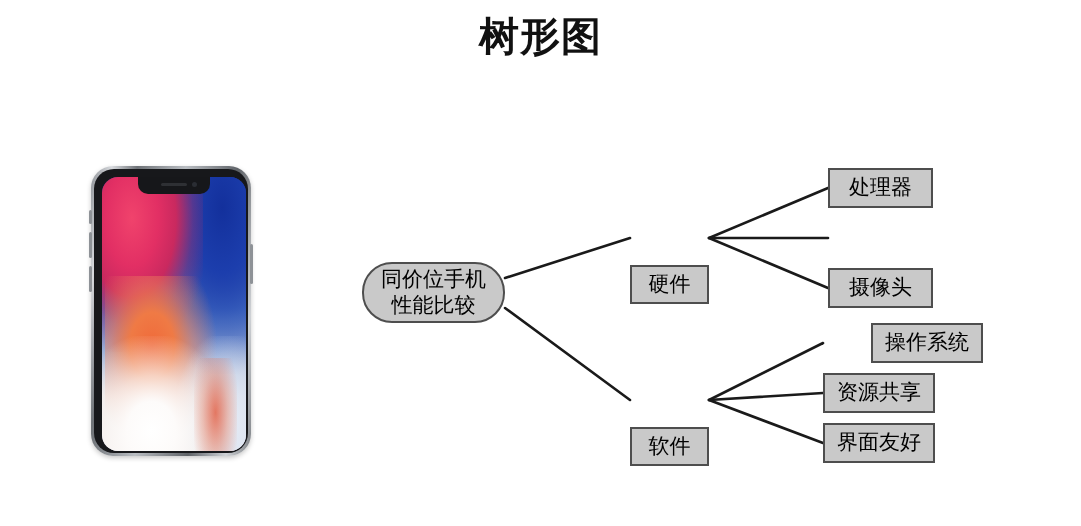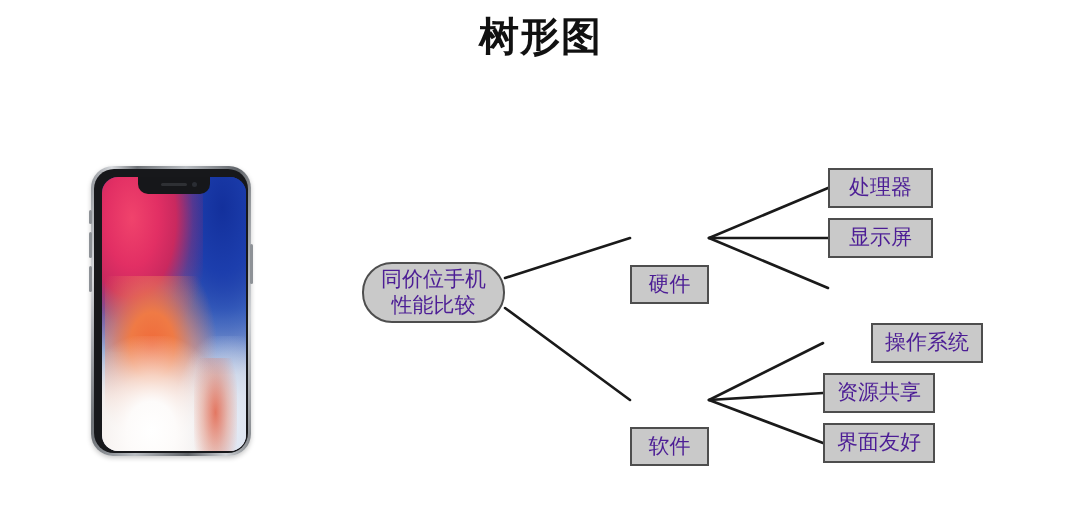--- a/index.html
+++ b/index.html
@@ -186,21 +186,21 @@
     left: 0;
     top: 0;
     width: 620px;
     height: 330px;
   }
   .node {
     position: absolute;
     box-sizing: border-box;
     background: #c9c9c9;
     border: 2px solid #4e4e4e;
-    color: #4c1d95;
+    color: #000000;
     font-size: 21px;
     font-weight: normal;
     display: flex;
     align-items: center;
     justify-content: center;
     text-align: center;
     line-height: 1.22;
     white-space: pre-line;
     z-index: 2;
   }
@@ -287,22 +287,22 @@
 
     <div class="node node-root">同价位手机
 性能比较</div>
 
     <div class="node node-branch node-hardware">硬件</div>
 
     <div class="node node-branch node-software">软件</div>
 
     <div class="node node-leaf node-cpu">处理器</div>
 
-    <div class="node node-leaf node-display">显示屏</div>
-
+
+    <div class="node node-leaf node-camera">摄像头</div>
 
     <div class="node node-leaf leaf-wide node-os">操作系统</div>
 
     <div class="node node-leaf leaf-wide node-share">资源共享</div>
 
     <div class="node node-leaf leaf-wide node-ui">界面友好</div>
 
   </div>
 
 </div>

